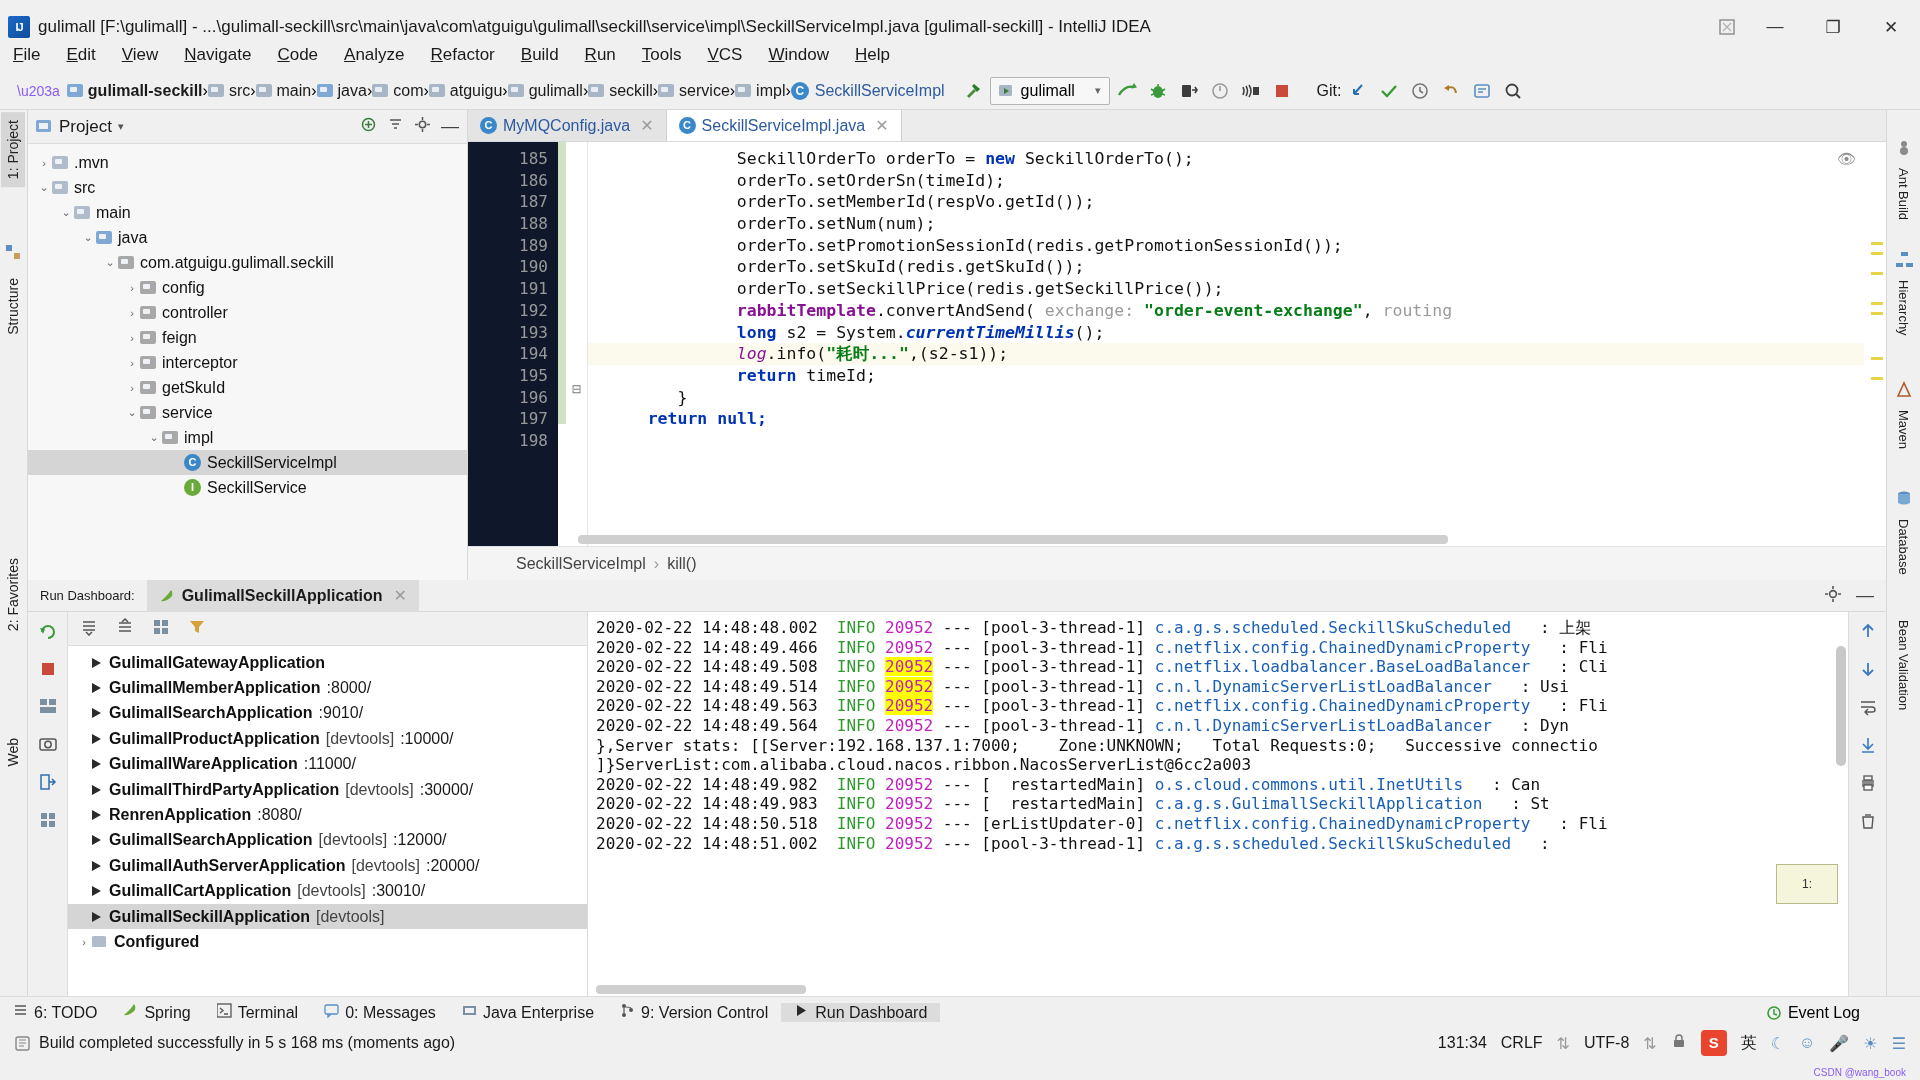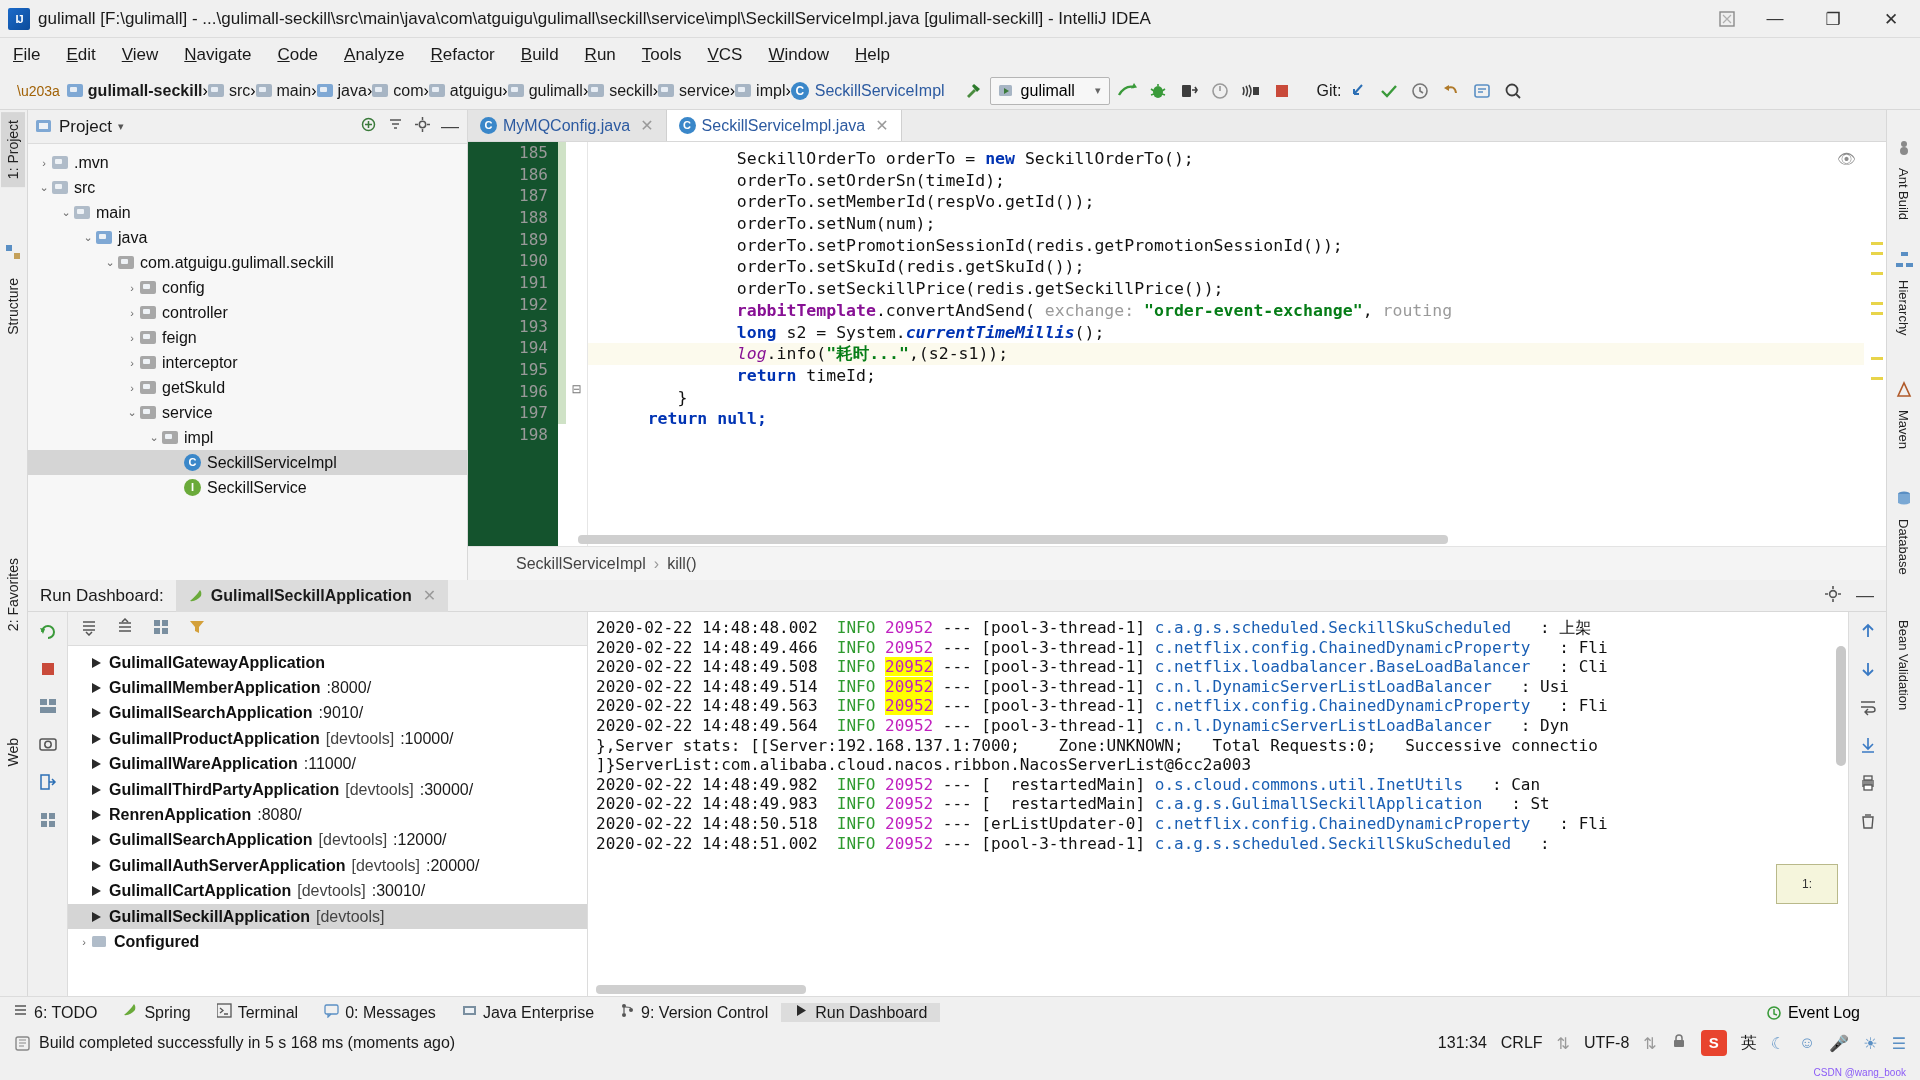--- a/index.html
+++ b/index.html
@@ -5,21 +5,21 @@
   * { box-sizing: border-box; margin: 0; padding: 0; }
   html, body {
     width: 1920px; height: 1080px;
     font-family: "Liberation Sans", sans-serif;
     background: #f2f2f2; overflow: hidden;
   }
   #app { position: relative; width: 1920px; height: 1080px; background: #f0f0f0; }
 
   
   .titlebar {
-    position: absolute; left: 0; top: 0; width: 1920px; height: 38px;
+    position: absolute; left: 0; top: 8px; width: 1920px; height: 38px;
     background: #f0f0f0; display: flex; align-items: center;
     border-bottom: 1px solid #dcdcdc;
   }
   .ij-logo {
     width: 22px; height: 22px; margin-left: 8px; margin-right: 8px;
     background: linear-gradient(135deg,#1b6ac9 0%,#0d4c9b 100%);
     color:#fff; font-size: 11px; font-weight: bold; line-height: 22px;
     text-align:center; border-radius:2px; letter-spacing:-1px;
   }
   .title-text {
@@ -45,21 +45,21 @@
   }
   .menu-item .u { text-decoration: underline; }
 
   
   .navbar {
     position:absolute; left:0; top:72px; width:1920px; height:38px;
     display:flex; align-items:center; background:#f0f0f0;
     border-bottom:1px solid #d8d8d8;
   }
   .crumb { display:flex; align-items:center; font-size:16px; color:#1a1a1a; }
-  .crumb .chev { color:#a16207; margin:0 7px; font-size:14px; }
+  .crumb .chev { color:#8b5cf6; margin:0 7px; font-size:14px; }
   .crumb-icon {
     width:16px; height:13px; margin-right:5px; border-radius:2px;
     background:#a7b5c4; position:relative;
   }
   .crumb-icon.open { background:#7fa8d4; }
   .crumb-icon::after{
     content:''; position:absolute; left:3px; top:3px; width:7px; height:5px;
     background:#e8eef5; border-radius:1px;
   }
   .crumb.bold { font-weight: bold; }
@@ -145,21 +145,21 @@
   .tab-ic {
     width:17px;height:17px;border-radius:50%;background:#3a87c9;color:#fff;font-size:11px;
     font-weight:bold;line-height:17px;text-align:center;
   }
 
   .code-area {
     position:relative; height:calc(470px - 32px - 34px); background:#fff; overflow:hidden;
     display:flex;
   }
   .gutter {
-    width:90px; background:#14532d; border-right:0; padding-top:0;
+    width:90px; background:#0f172a; border-right:0; padding-top:6px;
     font-family:"DejaVu Sans Mono", monospace; font-size:16px; color:#999;
     text-align:right;
   }
   .gline { height:21.7px; line-height:21.7px; padding-right:10px; }
   .gutter-marks { width:22px; background:#fff; border-right:1px solid #e6e6e6;}
   .vcs-strip { width:8px; background:#fff; }
   .vcs-strip .vmark { height:21.7px; }
   .vcs-strip .vmark.mod { background:#cfe2c6; }
   .code-lines {
     flex:1; padding-top:6px; font-family:"DejaVu Sans Mono", monospace;
@@ -188,21 +188,21 @@
     height:34px; display:flex; align-items:center; padding-left:48px;
     font-size:16px; color:#444; background:#f4f4f4; border-top:1px solid #e3e3e3;
   }
   .breadcrumb-bottom .chev{ color:#9a9a9a; margin:0 8px; }
 
   
   .rd-tabbar {
     position:absolute; left:28px; top:580px; right:34px; height:32px;
     background:#f0f0f0; display:flex; align-items:center; border-bottom:1px solid #d8d8d8;
   }
-  .rd-label { font-size:17px; color:#1a1a1a; padding:0 12px; }
+  .rd-label { font-size:13px; color:#1a1a1a; padding:0 12px; }
   .rd-tab {
     display:flex; align-items:center; gap:7px; height:32px; padding:0 12px;
     background:#dcdcdc; font-size:16px; font-weight:bold; color:#1a1a1a;
   }
   .rd-tab .x { color:#9a9a9a; font-weight:normal; margin-left:4px; }
   .rd-gear { margin-left:auto; display:flex; gap:14px; padding-right:12px; }
 
   .rd-body {
     position:absolute; left:28px; top:612px; right:34px; bottom:84px; background:#fff;
     display:flex;

